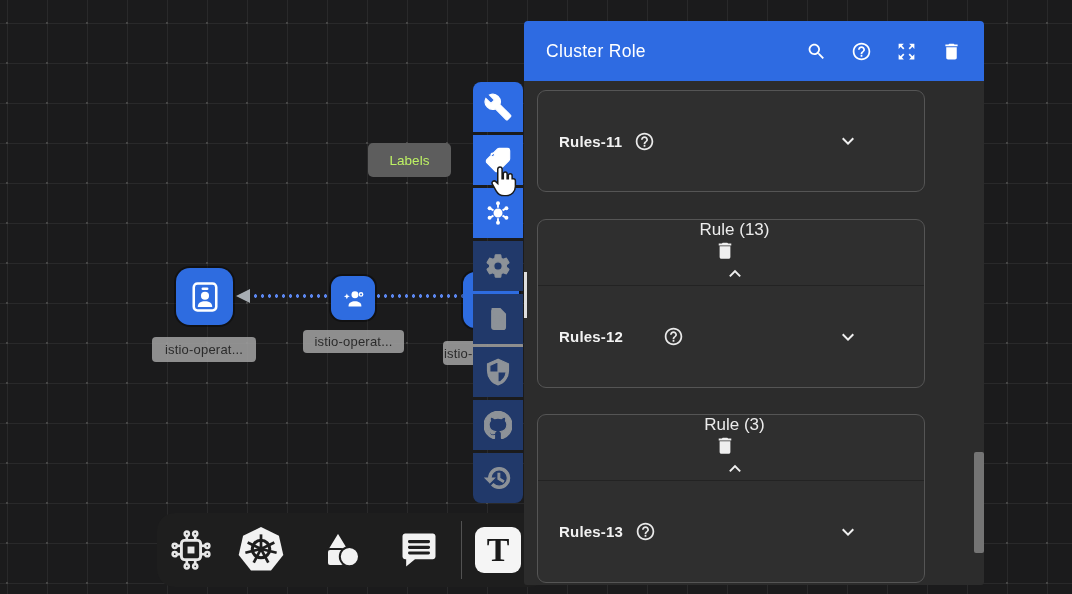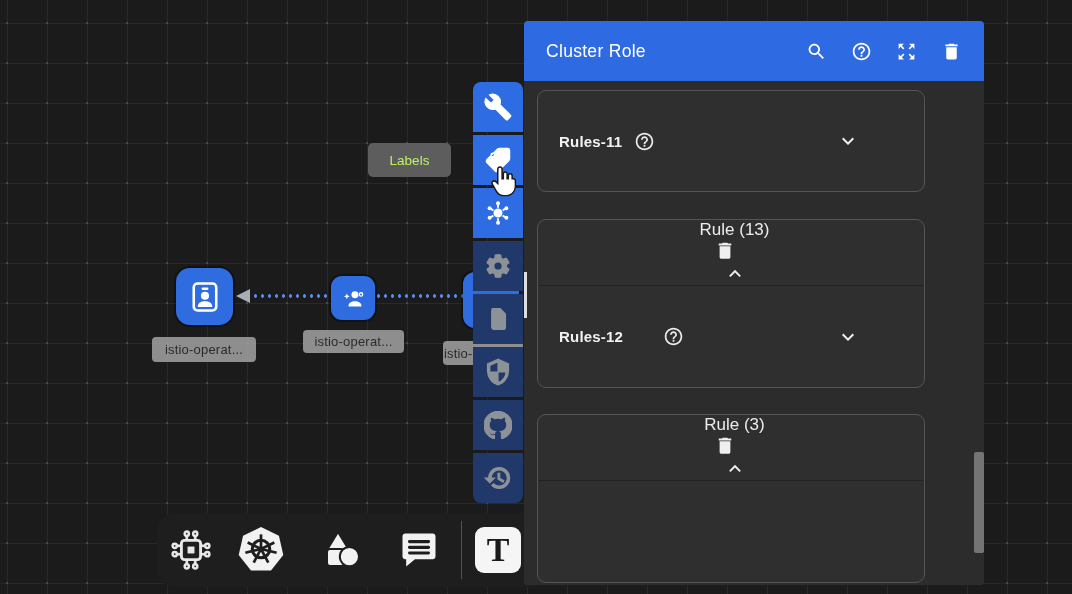--- a/index.html
+++ b/index.html
@@ -303,20 +303,30 @@
         <div class="rule-head">
           <span class="rule-head-label">Rule (3)</span>
           <div class="spacer"></div>
           <svg class="icon-btn trash-sm" viewBox="0 0 24 24">
               <path d="M6 19c0 1.1.9 2 2 2h8c1.1 0 2-.9 2-2V7H6v12zM19 4h-3.5l-1-1h-5l-1 1H5v2h14V4z"></path>
             </svg>
           <svg class="icon-btn" viewBox="0 0 24 24">
               <path d="M12 8l-6 6 1.41 1.41L12 10.83l4.59 4.58L18 14l-6-6z"></path>
             </svg>
         </div>
+        <div class="rules-row" style="height:101px;">
+          <span class="rules-label">Rules-13</span>
+          <svg class="row-help" viewBox="0 0 24 24">
+              <path d="M11 16h2v2h-2zm1-14C6.48 2 2 6.48 2 12s4.48 10 10 10 10-4.48 10-10S17.52 2 12 2zm0 18c-4.41 0-8-3.59-8-8s3.59-8 8-8 8 3.59 8 8-3.59 8-8 8zm0-14c-2.21 0-4 1.79-4 4h2c0-1.1.9-2 2-2s2 .9 2 2c0 2-3 1.75-3 5h2c0-2.25 3-2.5 3-5 0-2.21-1.79-4-4-4z"></path>
+            </svg>
+          <div class="spacer"></div>
+          <svg class="icon-btn chev-rules" viewBox="0 0 24 24">
+              <path d="M16.59 8.59L12 13.17 7.41 8.59 6 10l6 6 6-6z"></path>
+            </svg>
+        </div>
       </div>
 
     </div>
     <div id="scroll-thumb"></div>
   </div>
 
   <svg id="cursor" class="abs" viewBox="0 0 24 28">
     <path d="M9 2.2c.9 0 1.6.7 1.6 1.6v7h.9V7.3c0-.8.6-1.4 1.4-1.4s1.4.6 1.4 1.4v3.5h.9V8.6c0-.8.6-1.4 1.4-1.4s1.4.6 1.4 1.4v2.2h.8c.9 0 1.6.7 1.6 1.6v4.2c0 3.7-3 6.7-6.7 6.7h-1.6c-2.4 0-4.6-1.3-5.8-3.4l-2.9-5c-.4-.8-.2-1.7.5-2.2.7-.4 1.5-.3 2.1.3l1.4 1.4V3.8c0-.9.7-1.6 1.6-1.6z" fill="#ffffff" stroke="#1a1a1a" stroke-width="1.1"></path>
   </svg>
 

